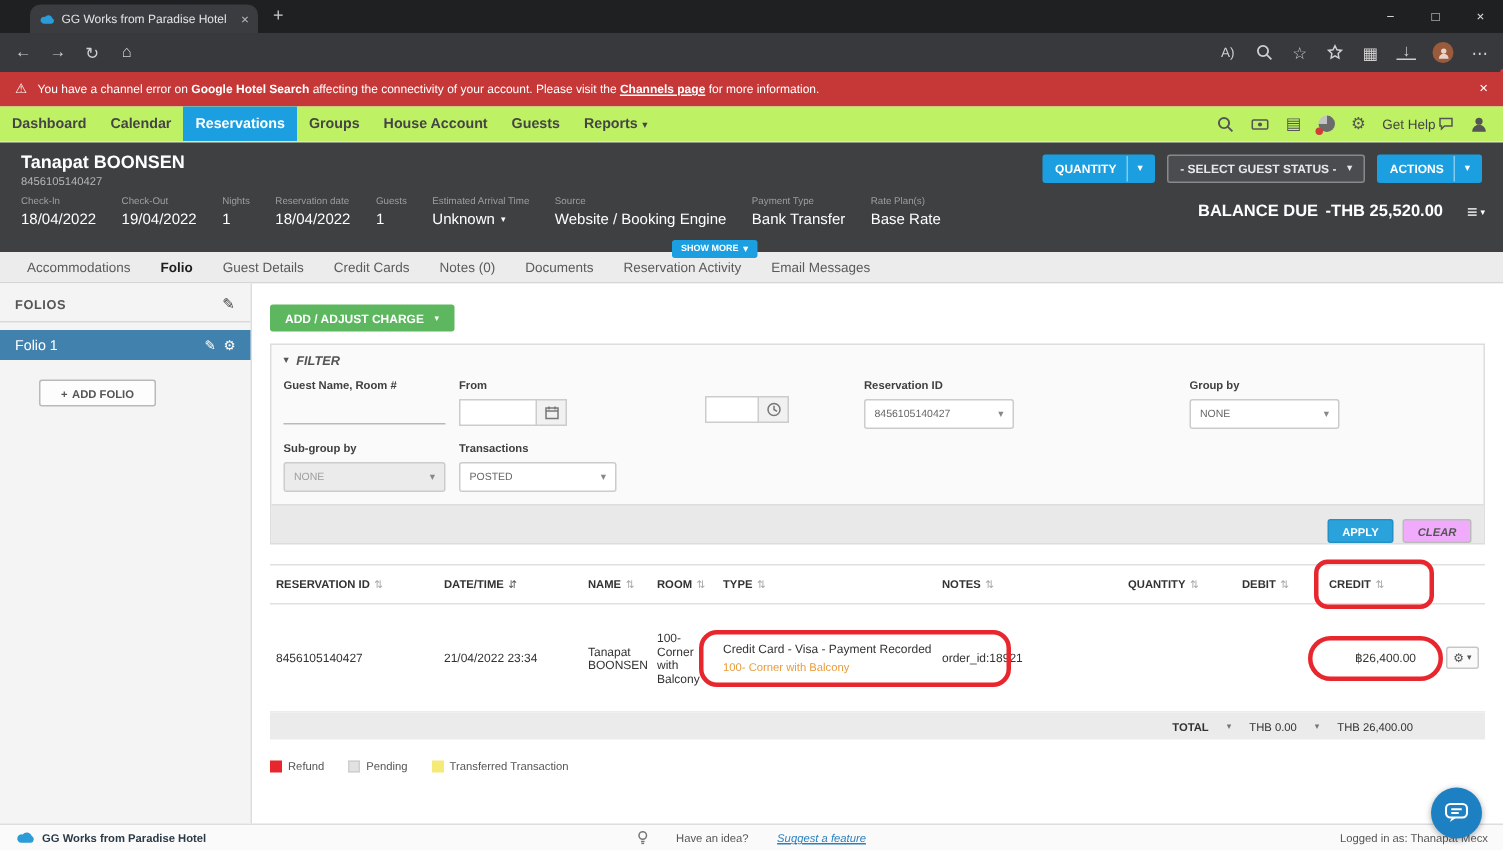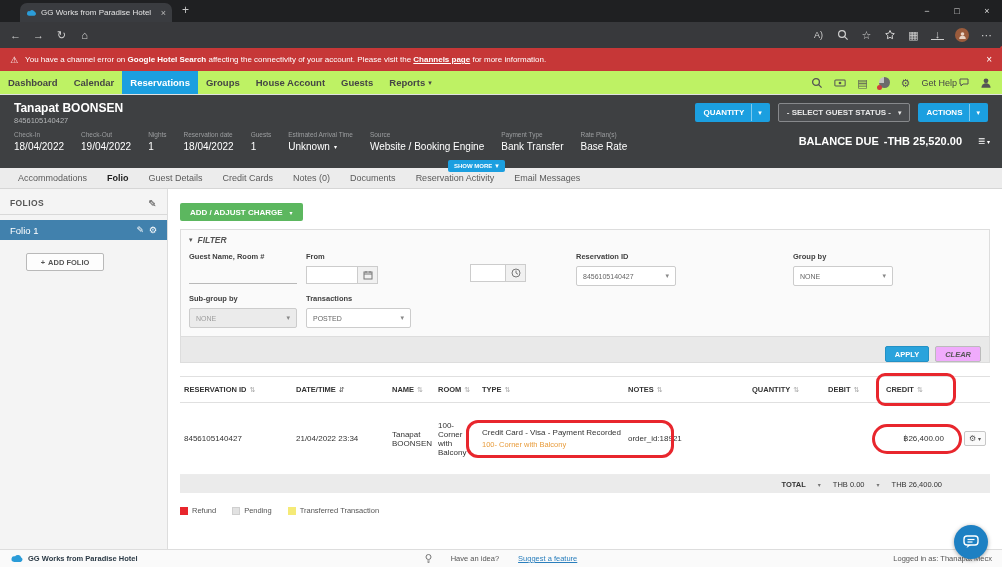--- a/index.html
+++ b/index.html
@@ -139,21 +139,21 @@
   .sw { width:8px; height:8px; display:inline-block; }
   .sw-0 { background:#e8262d; }
   .sw-1 { background:#e2e2e2; border:1px solid #cfcfcf; }
   .sw-2 { background:#f5ea77; }
 
   
   .footer { position:absolute; bottom:0; left:0; right:0; height:18px; background:#fafafa; border-top:1px solid #ddd; display:flex; align-items:center; padding:0 10px; font-size:7.5px; color:#555; }
   .footer-brand { display:flex; align-items:center; gap:4px; font-weight:bold; color:#2b3a46; }
   .footer-brand svg { width:14px; height:9px; }
   .footer-center { position:absolute; left:380px; right:380px; text-align:center; display:flex; align-items:flex-start; justify-content:center; gap:19px; }
-  .suggest { color:#2a7fbd; text-decoration:underline; }
+  .suggest { color:#2a7fbd; text-decoration:underline;font-style:italic; }
   .footer-right { margin-left:auto; }
 
   
   .chat-fab { position:absolute; right:14px; bottom:8px; width:34px; height:34px; border-radius:50%; background:#1d80c3; box-shadow:0 1px 4px rgba(0,0,0,.35); display:flex; align-items:center; justify-content:center; z-index:60; }
   .chat-fab svg { width:16px; height:14px; }
 
   
   .anno { position:absolute; border:3px solid #e8262d; pointer-events:none; z-index:50; }
   .anno-credit-header { left:876px; top:373px; width:80px; height:33px; border-radius:9px; }
   .anno-type-cell { left:466px; top:420px; width:208px; height:38px; border-radius:12px; }

